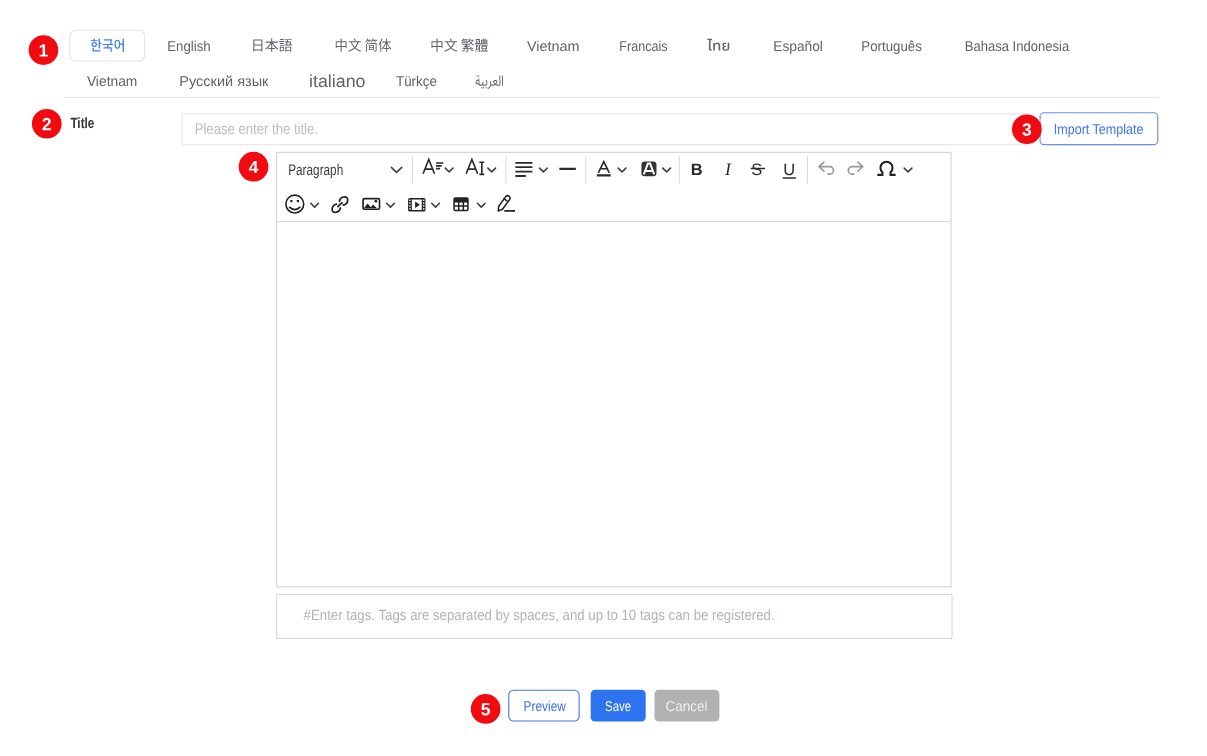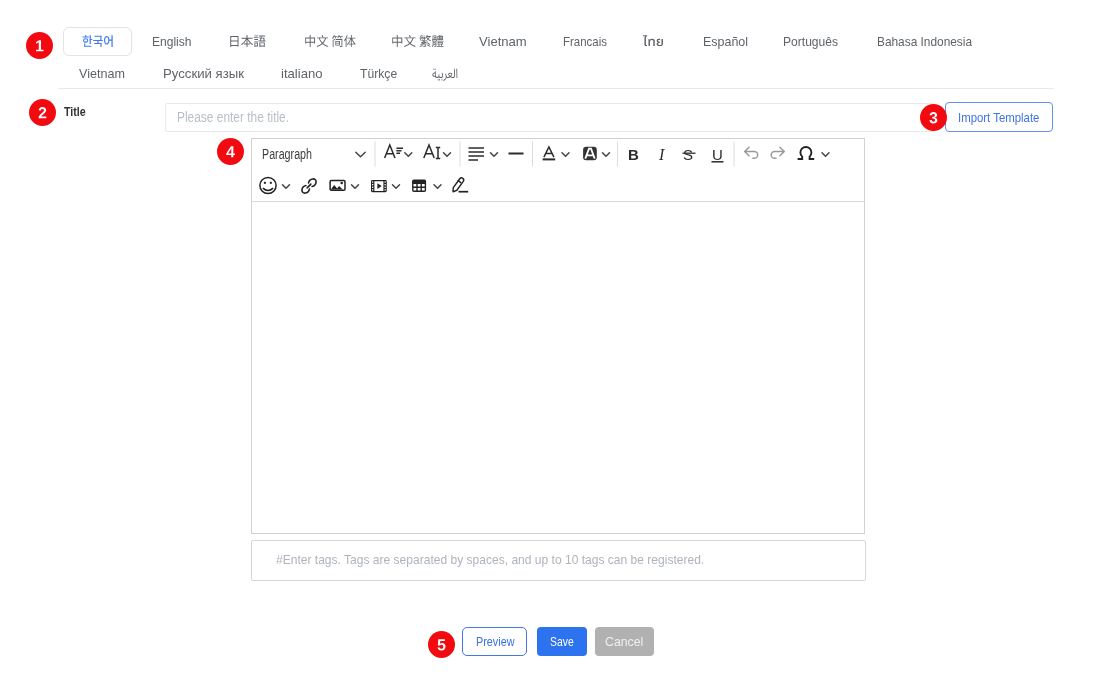--- a/index.html
+++ b/index.html
@@ -135,21 +135,21 @@
 <path d="M207.5 54.7 h9.7" stroke="#222" stroke-width="1.7" fill="none"></path>
 </svg>
 <span class="tx" id="t_en" style="left:151.5px;top:35.0px;font-size:13px;color:#5f6368;">English</span>
 <span class="tx" id="t_de" style="left:479px;top:35.0px;font-size:13px;color:#5f6368;">Vietnam</span>
 <span class="tx" id="t_fr" style="left:563px;top:35.0px;font-size:13px;color:#5f6368;">Francais</span>
 <span class="tx" id="t_es" style="left:703px;top:35.0px;font-size:13px;color:#5f6368;">Español</span>
 <span class="tx" id="t_pt" style="left:783px;top:35.0px;font-size:13px;color:#5f6368;">Português</span>
 <span class="tx" id="t_id" style="left:877px;top:35.0px;font-size:13px;color:#5f6368;">Bahasa Indonesia</span>
 <span class="tx" id="t_vn" style="left:79.4px;top:66.5px;font-size:13px;color:#5f6368;">Vietnam</span>
 <span class="tx" id="t_ru" style="left:162.5px;top:66.5px;font-size:13px;color:#5f6368;">Русский язык</span>
-<span class="tx" id="t_it" style="left:280.7px;top:66.5px;font-size:13px;color:#5f6368;">italiano</span>
+<span class="tx" id="t_it" style="left:280.7px;top:66.5px;font-size:16px;color:#5f6368;">italiano</span>
 <span class="tx" id="t_tr" style="left:359.5px;top:66.5px;font-size:13px;color:#5f6368;">Türkçe</span>
 <span class="tx" id="t_title" style="left:63.8px;top:105.4px;font-size:13.5px;color:#333;font-weight:700;">Title</span>
 <span class="tx" id="t_ph" style="left:176.5px;top:109.8px;font-size:14px;color:#b9bfc7;">Please enter the title.</span>
 <span class="tx" id="t_imp" style="left:957.8px;top:110.5px;font-size:13px;color:#3d74e8;">Import Template</span>
 <span class="tx" id="t_para" style="left:262.2px;top:147.1px;font-size:14px;color:#404040;">Paragraph</span>
 <span class="tx" id="t_tags" style="left:276px;top:552.6px;font-size:13.5px;color:#aeb4bc;">#Enter tags. Tags are separated by spaces, and up to 10 tags can be registered.</span>
 <span class="tx" id="t_pv" style="left:475.9px;top:634.8px;font-size:13px;color:#3a70e8;">Preview</span>
 <span class="tx" id="t_sv" style="left:549.9px;top:634.8px;font-size:13px;color:#fff;">Save</span>
 <span class="tx" id="t_cc" style="left:604.9px;top:634.8px;font-size:13px;color:#efefef;">Cancel</span>
 <div class="circ" style="left:26.1px;top:31.5px"><svg width="27" height="27" viewBox="0 0 27 27">

